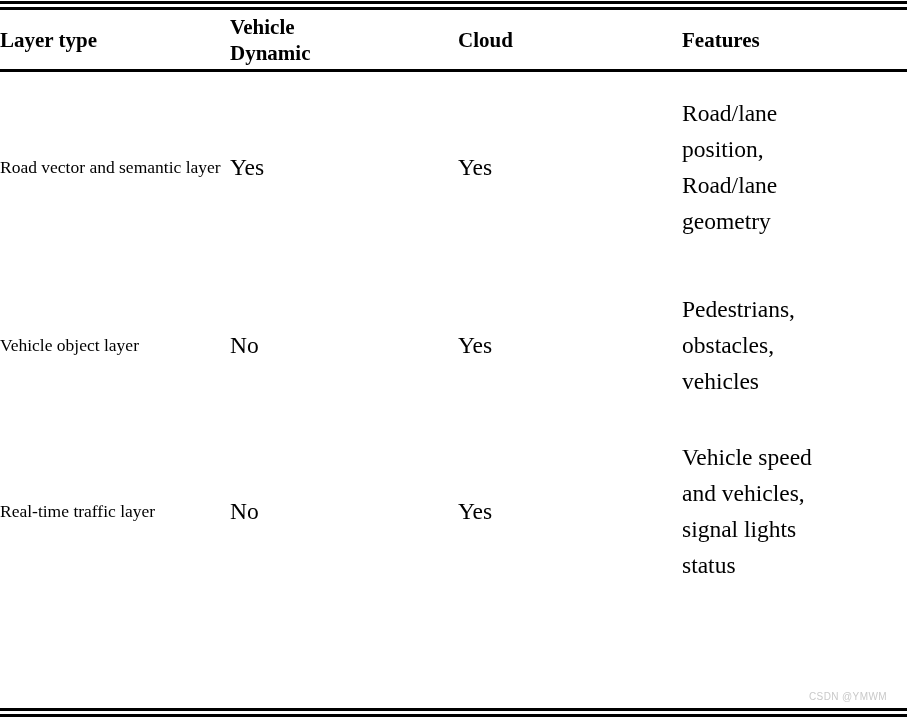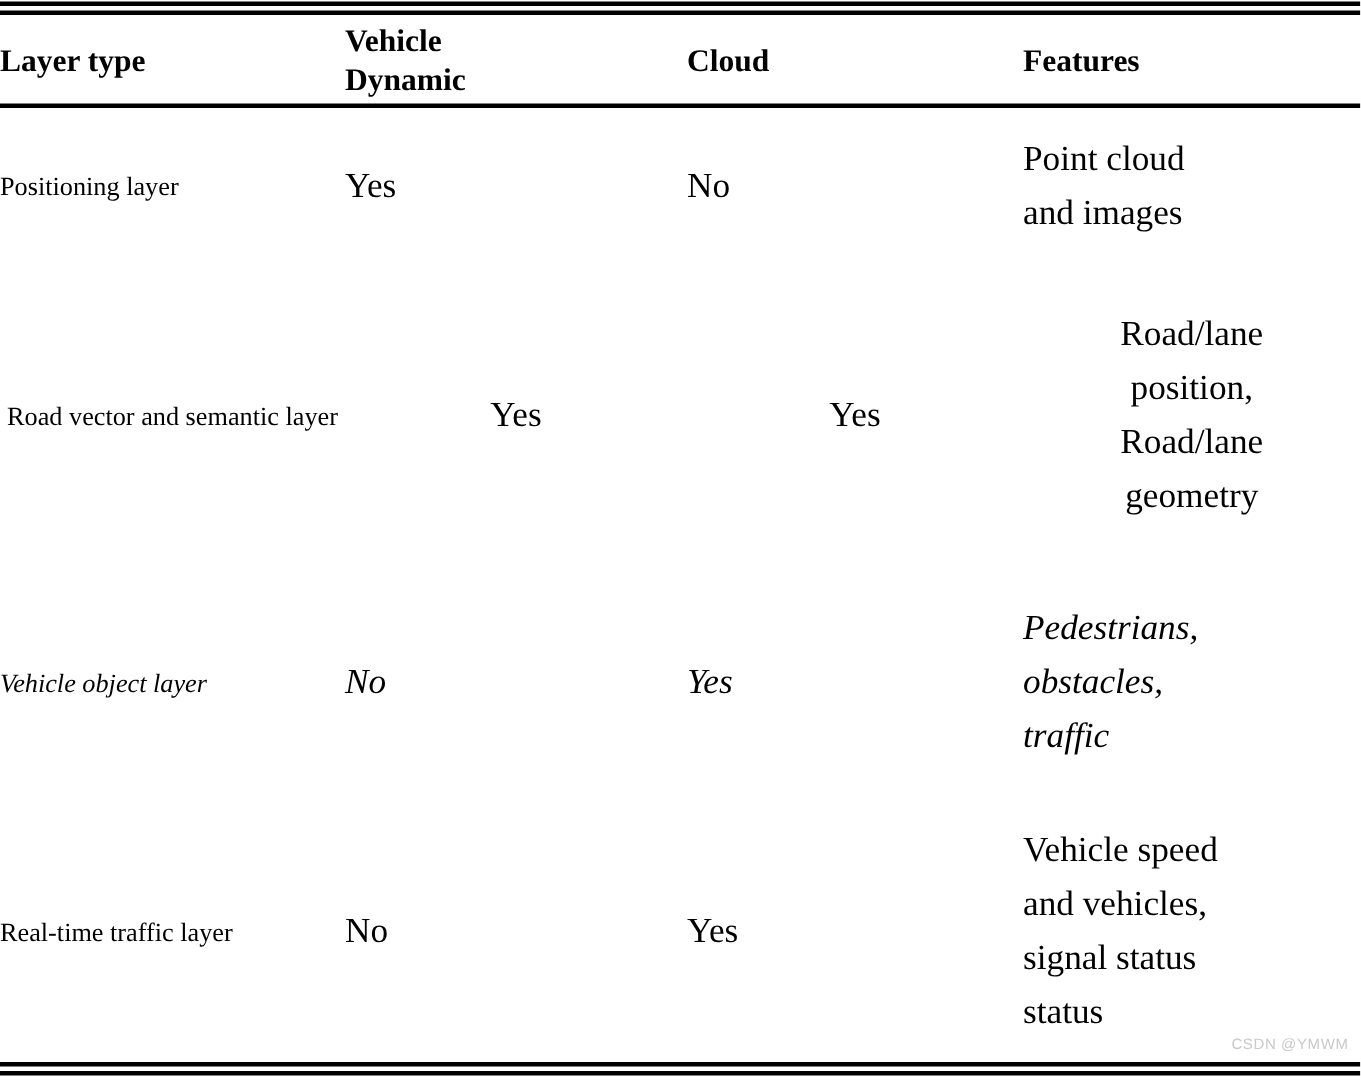--- a/index.html
+++ b/index.html
@@ -91,28 +91,28 @@
   td.cell-features {
     padding-left: 12px;
     padding-right: 2px;
     font-size: 23.5px;
     line-height: 36px;
   }
   td.cell-features .fline { display: block; white-space: nowrap; }
 
   
   tr.r-0 td { height: 110px; }
-  tr.r-1 td { height: 196px; text-align: center; }
-  tr.r-2 td { height: 160px; font-style: italic; }
+  tr.r-1 td { height: 196px; }
+  tr.r-2 td { height: 160px; }
   tr.r-3 td { height: 172px; }
 
   
   .watermark {
     position: absolute;
-    right: 8px;
+    right: 20px;
     top: 691px;
     font-family: "Liberation Sans", "DejaVu Sans", sans-serif;
     font-size: 10px;
     letter-spacing: 0.4px;
     color: #c9c9c9;
     white-space: nowrap;
     user-select: none;
   }
 </style>
 </head>
@@ -147,61 +147,52 @@
           <span class="hline">Cloud</span>
         </th>
         <th class="h-features">
           <span class="hline">Features</span>
         </th>
       </tr>
     </thead>
 
     <tbody>
 
-      <tr class="r-0">
-        <td class="cell-layer">Positioning layer</td>
-        <td class="cell-yn cell-terminal">Yes</td>
-        <td class="cell-yn cell-cloud">No</td>
-        <td class="cell-features">
-          <span class="fline">Point cloud</span>
-          <span class="fline">and images</span>
-        </td>
-      </tr>
 
       <tr class="r-1">
         <td class="cell-layer">Road vector and semantic layer</td>
         <td class="cell-yn cell-terminal">Yes</td>
         <td class="cell-yn cell-cloud">Yes</td>
         <td class="cell-features">
           <span class="fline">Road/lane</span>
           <span class="fline">position,</span>
           <span class="fline">Road/lane</span>
           <span class="fline">geometry</span>
         </td>
       </tr>
 
       <tr class="r-2">
         <td class="cell-layer">Vehicle object layer</td>
         <td class="cell-yn cell-terminal">No</td>
         <td class="cell-yn cell-cloud">Yes</td>
         <td class="cell-features">
           <span class="fline">Pedestrians,</span>
           <span class="fline">obstacles,</span>
-          <span class="fline">traffic</span>
+          <span class="fline">vehicles</span>
         </td>
       </tr>
 
       <tr class="r-3">
         <td class="cell-layer">Real-time traffic layer</td>
         <td class="cell-yn cell-terminal">No</td>
         <td class="cell-yn cell-cloud">Yes</td>
         <td class="cell-features">
           <span class="fline">Vehicle speed</span>
           <span class="fline">and vehicles,</span>
-          <span class="fline">signal status</span>
+          <span class="fline">signal lights</span>
           <span class="fline">status</span>
         </td>
       </tr>
 
     </tbody>
   </table>
 
   <div class="watermark">CSDN @YMWM</div>
 
 </div>

